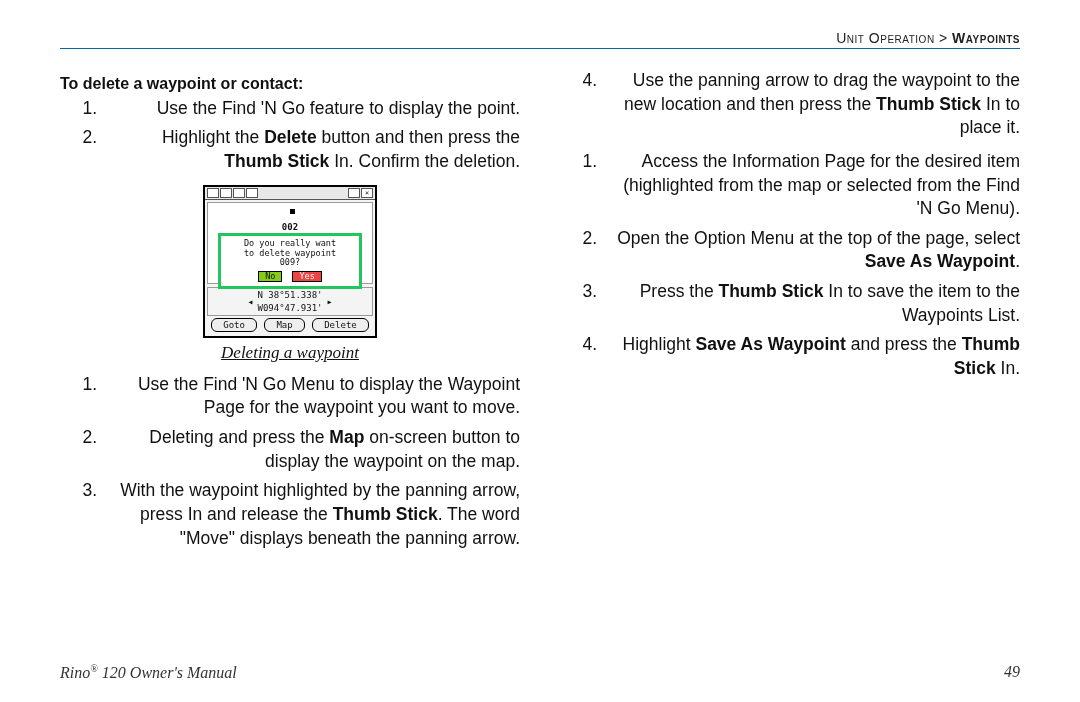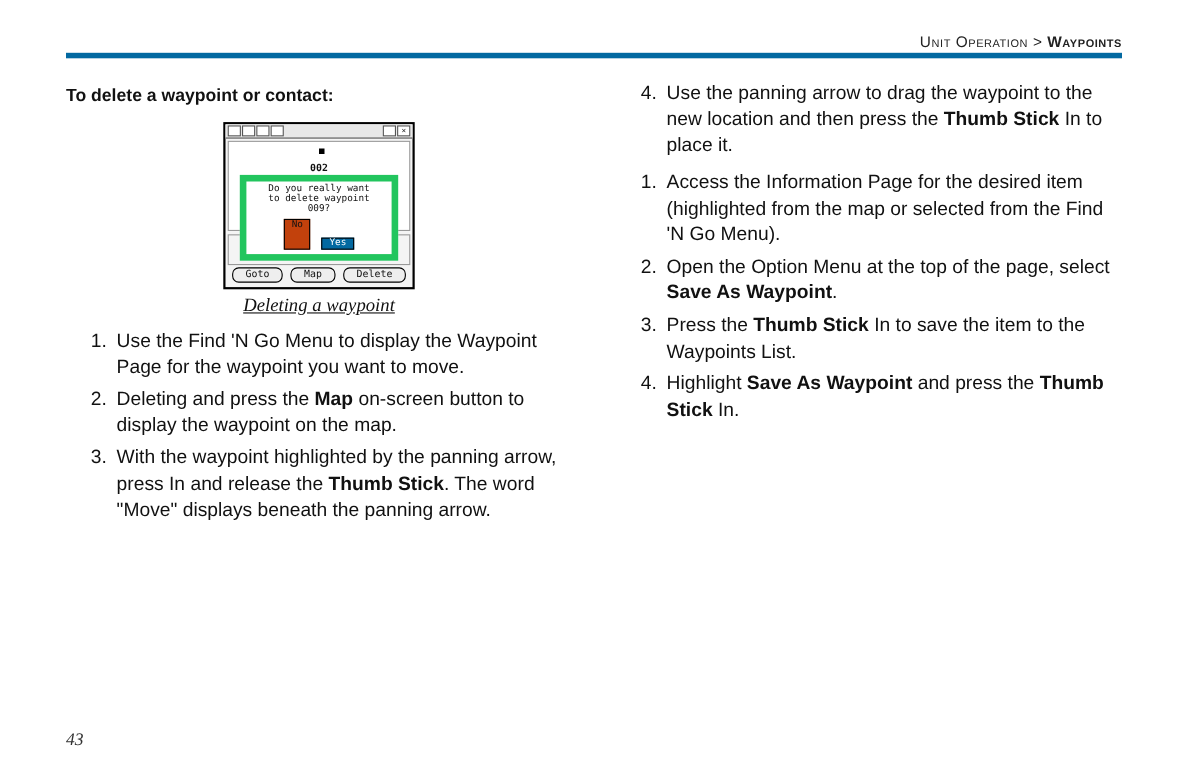--- a/index.html
+++ b/index.html
@@ -18,21 +18,21 @@
     box-sizing: border-box;
     position: relative;
   }
   .running-head {
     text-align: right;
     font-size: 14px;
     font-variant: small-caps;
     letter-spacing: 0.5px;
     color: #222;
     padding-bottom: 2px;
-    border-bottom: 5px solid #0369a1;
+    border-bottom: 1px solid #0369a1;
     margin-bottom: 18px;
   }
   .running-head .rh-strong {
     font-weight: bold;
   }
   .columns {
     display: flex;
     gap: 40px;
   }
   .col {
@@ -42,20 +42,21 @@
     color: #111;
   }
   .section-title {
     font-weight: bold;
     font-size: 16px;
     margin: 6px 0 2px 0;
   }
   ol {
     margin: 2px 0 10px 0;
     padding-left: 42px;
+    text-align: right;
   }
   ol li {
     margin-bottom: 6px;
     padding-left: 4px;
   }
   .bold { font-weight: bold; }
   .figure-wrap {
     text-align: center;
     margin: 12px 0 8px 0;
   }
@@ -113,26 +114,26 @@
     position: relative;
     height: 80px;
     background: #fff;
     margin: 2px;
     border: 1px solid #999;
   }
   .device .dot { position:absolute; top:6px; left:50%; width:5px; height:5px; background:#000; }
   .device .wp-label { position:absolute; top:18px; left:50%; transform:translateX(-50%); font-size:9px; font-weight:bold; }
   .device .dialog {
     position:absolute; top:30px; left:10px; right:10px;
-    background:#fff; border:6px solid #22c55e; padding:3px 2px 4px 2px;
+    background:#fff; border:3px solid #22c55e; padding:3px 2px 4px 2px;
     font-size:8.5px; line-height:1.1;
   }
   .device .dialog .dbtns { display:flex; justify-content:center; gap:10px; margin-top:3px; }
-  .device .dialog .dbtn { border:1px solid #000; padding:0 6px; font-size:8.5px; background:#c2410c; }
-  .device .dialog .dbtn.sel { background:#0369a1; color:#fff;margin-top:17px; }
+  .device .dialog .dbtn { border:1px solid #000; padding:0 6px; font-size:8.5px; background:#84cc16; }
+  .device .dialog .dbtn.sel { background:#ef4444; color:#fff; }
   .device .coords {
     display:flex; align-items:center; justify-content:center; gap:4px;
     font-size:9px; margin:3px 2px 2px 2px; border:1px solid #999; padding:1px 0;
   }
   .device .coords .arrow { font-size:10px; }
   .device .softkeys {
     display:flex; justify-content:space-around; gap:3px; margin:2px 4px 0 4px;
   }
   .device .softkeys div {
     border:1px solid #000; border-radius:6px; padding:0 11px; font-size:9px; background:#eee;
@@ -145,20 +146,26 @@
 
   <div class="running-head">
     <span>Unit Operation</span><span> &gt; </span><span class="rh-strong">Waypoints</span>
   </div>
 
   <div class="columns">
 
     <div class="col">
 
       <div class="section-title">To delete a waypoint or contact:</div>
+      <ol>
+        <li>Use the Find 'N Go feature to display the point.</li>
+        <li>
+          <span>Highlight the </span><span class="bold">Delete</span><span> button and then press the </span><span class="bold">Thumb Stick</span><span> In. Confirm the deletion.</span>
+        </li>
+      </ol>
 
       <div class="figure-wrap">
         <div class="device">
           <div class="titlebar">
             <div class="tb-left">
                 <span></span>
                 <span></span>
                 <span></span>
                 <span></span>
               </div>
@@ -224,15 +231,18 @@
           <span>Press the </span><span class="bold">Thumb Stick</span><span> In to save the item to the Waypoints List.</span>
         </li>
         <li>
           <span>Highlight </span><span class="bold">Save As Waypoint</span><span> and press the </span><span class="bold">Thumb Stick</span><span> In.</span>
         </li>
       </ol>
     </div>
   </div>
 
   <div class="footer">
-    <div>43</div>
+    <div>
+      <span>Rino</span><sup>®</sup><span> 120 Owner's Manual</span>
+    </div>
+    <div>49</div>
   </div>
 </div>
 
 </body></html>

